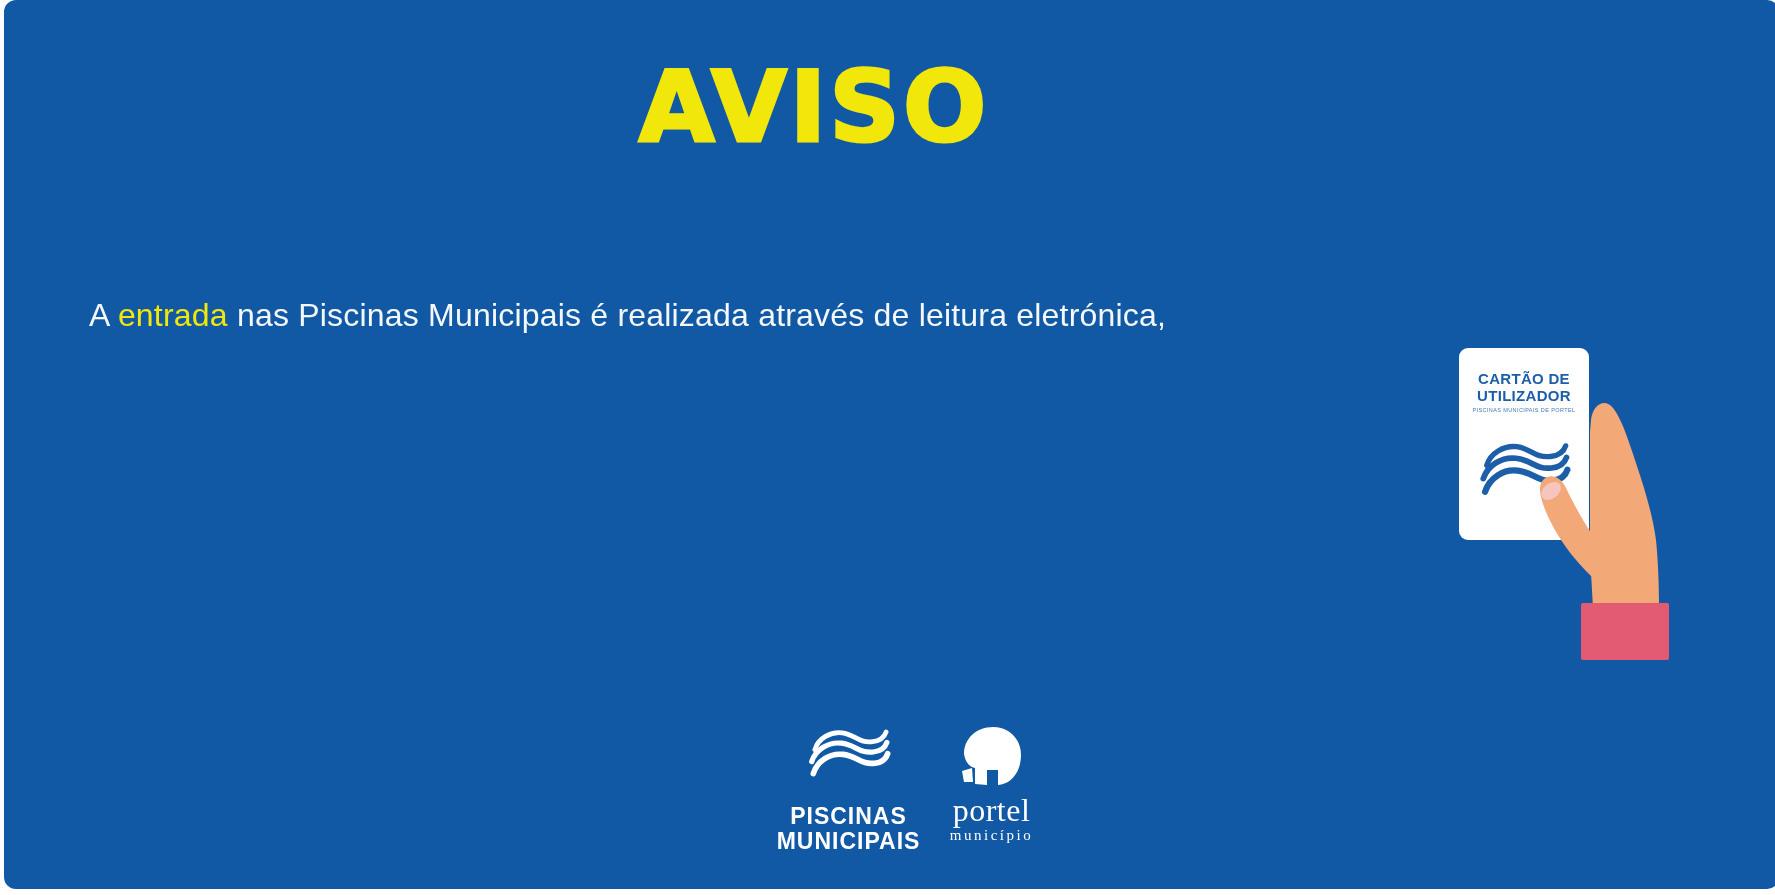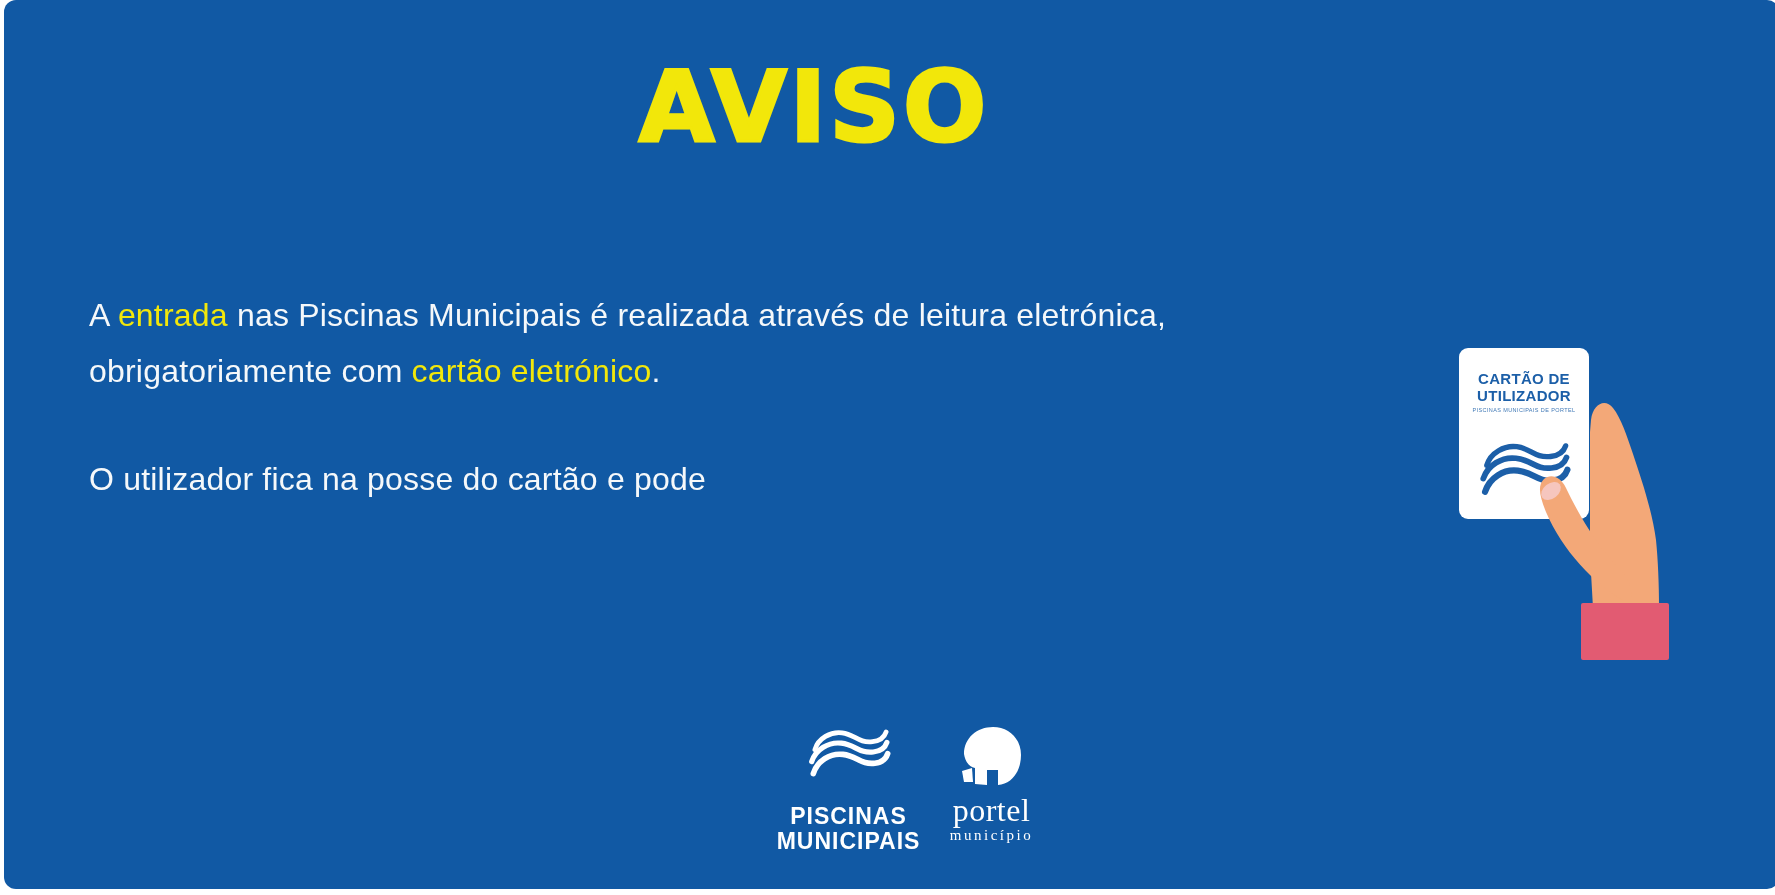--- a/index.html
+++ b/index.html
@@ -34,21 +34,21 @@
     letter-spacing:0.2px;
   }
   .body-copy p{margin:0 0 52px 0;}
   .body-copy .line{white-space:nowrap;}
   .hl{color:var(--yellow);}
 
   
   .illustration{position:absolute;left:1440px;top:340px;width:240px;height:330px;}
   .hand-back{position:absolute;left:0;top:0;z-index:1;}
   .user-card{
-    position:absolute;left:15px;top:8px;width:130px;height:171px;z-index:2;
+    position:absolute;left:15px;top:8px;width:130px;height:192px;z-index:2;
     background:#ffffff;border-radius:9px;text-align:center;padding-top:22px;
   }
   .card-title{
     color:var(--card-blue);font-weight:bold;font-size:15px;line-height:17px;
     letter-spacing:0.3px;
   }
   .card-subtitle{
     color:var(--card-blue);font-size:5.5px;letter-spacing:0.4px;margin-top:3px;
     opacity:0.85;
   }
@@ -77,28 +77,26 @@
 
 <div class="canvas">
   <div class="panel">
 
     <div class="title">AVISO</div>
 
     <div class="body-copy">
       <p>
         </p>
         <div class="line"><span>A </span><span class="hl">entrada</span><span> nas Piscinas Municipais é realizada através de leitura eletrónica,</span></div>
-        <div class="line"><span>obrigatoriamente com </span><span class="hl">cartão eletrónico</span><span>.</span></div>
       <p></p>
       <p>
         </p>
       <p></p>
       <p>
         </p>
-        <div class="line">O utilizador fica na posse do cartão e pode</div>
       <p></p>
     </div>
 
     <div class="illustration">
       <svg class="hand-back" width="240" height="330" viewBox="0 0 240 330">
         <path d="M147,80 C149,64 161,58 169,68 C177,78 183,96 189,114
                  C197,138 208,170 212,200 C214,220 215,245 215,268
                  L149,268 L146,215 L146,92 Z" fill="#F3A878"></path>
         <rect x="137" y="263" width="88" height="57" rx="2" fill="#E25B72"></rect>
       </svg>

